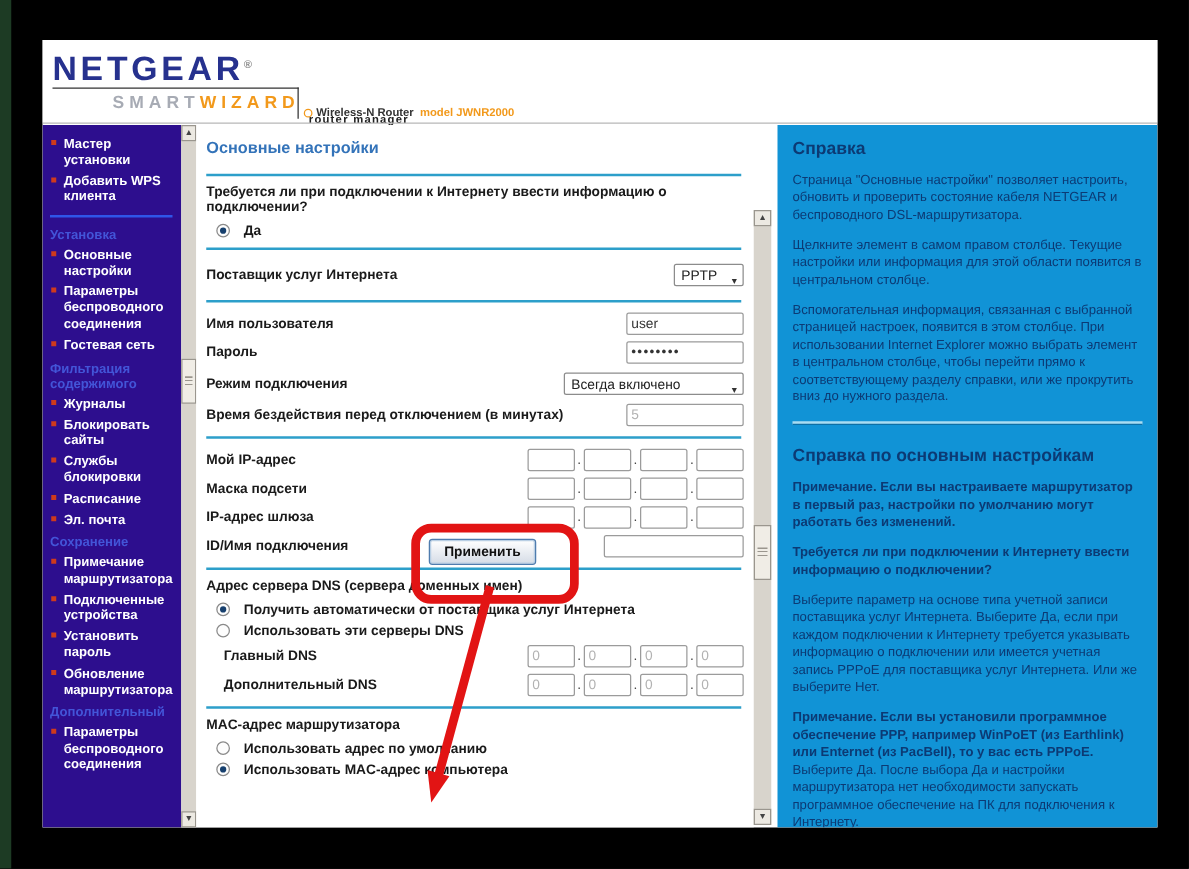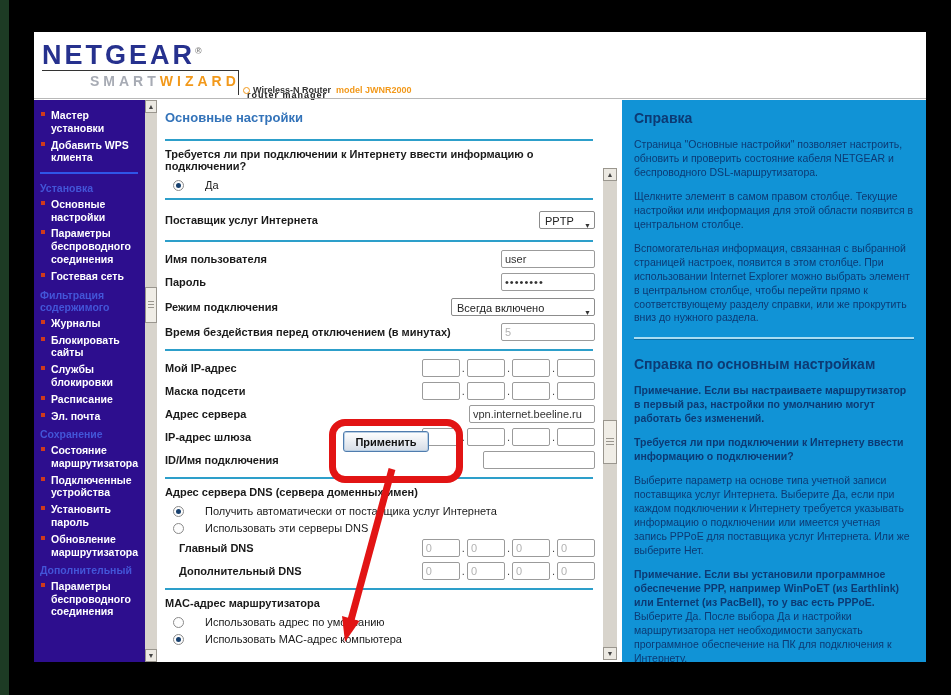--- a/index.html
+++ b/index.html
@@ -33,21 +33,21 @@
   .sbar .thumb{position:absolute;left:0;width:100%;background:#f0ede6;border:1px solid #9a968e;box-sizing:border-box;cursor:grab;}
   .thumb .grip{position:absolute;left:2px;right:2px;top:50%;height:7px;margin-top:-4px;background:repeating-linear-gradient(#9a968e 0,#9a968e 1px,transparent 1px,transparent 3px);}
   #sb-scroll{left:111px;top:68px;width:12px;height:562px;}
   #main-scroll{left:569px;top:136px;width:14px;height:492px;}
 
   
   #content{position:absolute;left:123px;top:68px;width:446px;height:562px;background:#fff;padding:6px 8px 0 8px;box-sizing:border-box;overflow:hidden;}
   .c-title{font-size:13px;font-weight:bold;color:#3373b9;margin:4px 0 14px 0;}
   .chr{height:2px;background:#2d9fca;margin:7px 2px 7px 0;}
   .qb{font-size:11px;font-weight:bold;color:#1a1a1a;margin:4px 0 6px 0;}
-  .rrow{display:flex;align-items:flex-end;gap:21px;margin:4px 0 4px 8px;font-size:11px;color:#1a1a1a;min-height:13px;}
+  .rrow{display:flex;align-items:center;gap:11px;margin:4px 0 4px 8px;font-size:11px;color:#1a1a1a;min-height:13px;font-weight:bold;}
   .radio{position:relative;width:11px;height:11px;border:1px solid #8a8a8a;border-radius:50%;background:#fdfdfd;box-sizing:border-box;flex:0 0 auto;cursor:pointer;}
   .radio.on::after{content:"";position:absolute;left:2px;top:2px;width:5px;height:5px;border-radius:50%;background:#17406e;}
   .frow{display:flex;align-items:center;margin:3px 0;min-height:20px;}
   .frow .lb{font-size:11px;font-weight:bold;color:#1a1a1a;flex:1 1 auto;}
   .frow .lb.indent{padding-left:14px;font-weight:bold;}
   .tin{height:16px;border:1px solid #9b9b9b;border-radius:2px;font-size:11px;color:#333;padding:0 3px;font-family:"Liberation Sans",sans-serif;box-sizing:content-box;background:#fff;}
   .tin.grey{color:#b2b2b2;}
   .selbox{position:relative;height:18px;border:1px solid #8c8c8c;border-radius:2px;background:#fff;font-size:11px;color:#222;line-height:18px;padding:0 16px 0 5px;cursor:pointer;box-sizing:border-box;}
   .selbox .arr{position:absolute;right:3px;top:5px;font-size:7px;color:#333;}
   .oct{display:flex;align-items:center;gap:2px;}
@@ -94,21 +94,21 @@
       <div class="sb-item"><span class="blt"></span><span>Основные настройки</span></div>
       <div class="sb-item"><span class="blt"></span><span>Параметры беспроводного соединения</span></div>
       <div class="sb-item"><span class="blt"></span><span>Гостевая сеть</span></div>
       <div class="sb-head">Фильтрация содержимого</div>
       <div class="sb-item"><span class="blt"></span><span>Журналы</span></div>
       <div class="sb-item"><span class="blt"></span><span>Блокировать сайты</span></div>
       <div class="sb-item"><span class="blt"></span><span>Службы блокировки</span></div>
       <div class="sb-item"><span class="blt"></span><span>Расписание</span></div>
       <div class="sb-item"><span class="blt"></span><span>Эл. почта</span></div>
       <div class="sb-head">Сохранение</div>
-      <div class="sb-item"><span class="blt"></span><span>Состояние маршрутизатора</span></div>
+      <div class="sb-item"><span class="blt"></span><span>Примечание маршрутизатора</span></div>
       <div class="sb-item"><span class="blt"></span><span>Подключенные устройства</span></div>
       <div class="sb-item"><span class="blt"></span><span>Установить пароль</span></div>
       <div class="sb-item"><span class="blt"></span><span>Обновление маршрутизатора</span></div>
       <div class="sb-head">Дополнительный</div>
       <div class="sb-item"><span class="blt"></span><span>Параметры беспроводного соединения</span></div>
 
     </div>
 
     <div class="sbar" id="sb-scroll">
       <div class="btn" style="top:0;">▲</div>
@@ -168,24 +168,20 @@
         <span class="lb">Маска подсети</span>
         <div class="oct">
           <input class="tin" style="width: 30px;" readonly="">
             <span class="dotsep">.</span>
           <input class="tin" style="width: 30px;" readonly="">
             <span class="dotsep">.</span>
           <input class="tin" style="width: 30px;" readonly="">
             <span class="dotsep">.</span>
           <input class="tin" style="width: 30px;" readonly="">
         </div>
-      </div>
-      <div class="frow">
-        <span class="lb">Адрес сервера</span>
-        <input class="tin" style="width: 118px;" readonly="" value="vpn.internet.beeline.ru">
       </div>
       <div class="frow">
         <span class="lb">IP-адрес шлюза</span>
         <div class="oct">
           <input class="tin" style="width: 30px;" readonly="">
             <span class="dotsep">.</span>
           <input class="tin" style="width: 30px;" readonly="">
             <span class="dotsep">.</span>
           <input class="tin" style="width: 30px;" readonly="">
             <span class="dotsep">.</span>

